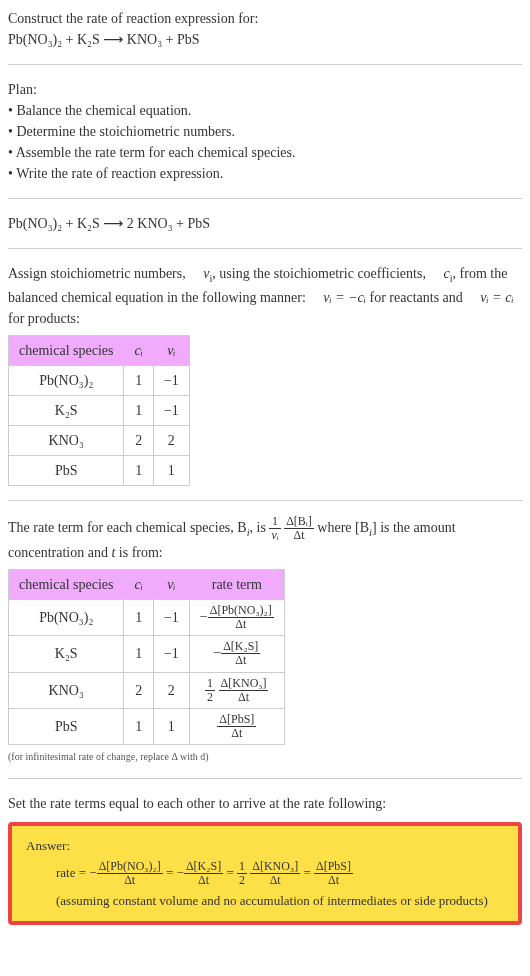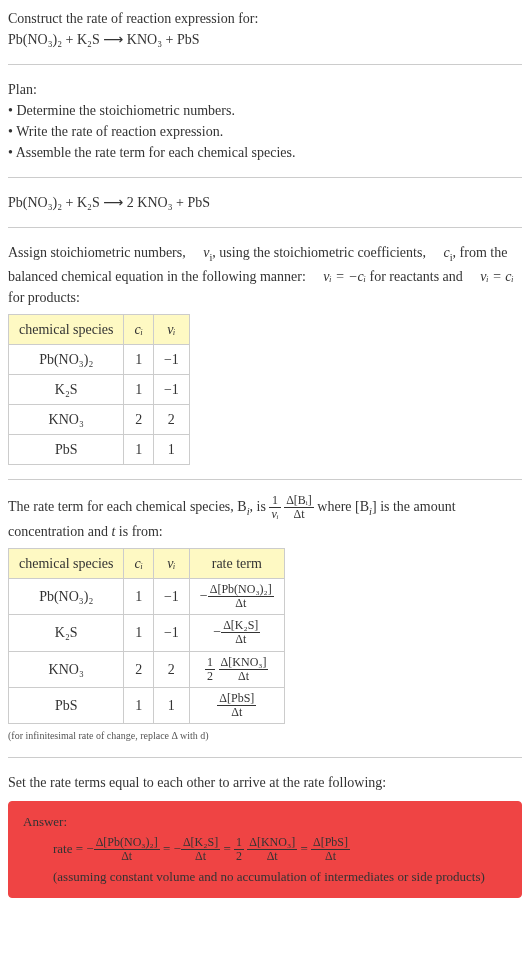--- a/index.html
+++ b/index.html
@@ -30,26 +30,26 @@
     margin-top: 6px;
     margin-bottom: 6px;
   }
   th, td {
     border: 1px solid #ccc;
     padding: 4px 10px;
     text-align: center;
     font-weight: normal;
   }
   th {
-    background: #fef9c3;
+    background: #f0abfc;
     margin-left: 32px;
   }
   .answer-box {
-    background: #ef4444;
-    border: 1px solid #ef4444;
+    background: #fde047;
+    border: 4px solid #ef4444;
     border-radius: 4px;
     padding: 10px 14px;
     margin-top: 8px;
     font-size: 13px;
   }
   .answer-box .label {
     margin-bottom: 4px;
   }
   .answer-box .eq {
     padding-left: 30px;
@@ -93,23 +93,24 @@
 
 <div class="section">
   <div>Construct the rate of reaction expression for:</div>
   <div>Pb(NO₃)₂ + K₂S ⟶ KNO₃ + PbS</div>
 </div>
 
 <hr>
 
 <div class="section">
   <div>Plan:</div>
+  <div>• Balance the chemical equation.</div>
   <div>• Determine the stoichiometric numbers.</div>
+  <div>• Assemble the rate term for each chemical species.</div>
   <div>• Write the rate of reaction expression.</div>
-  <div>• Assemble the rate term for each chemical species.</div>
 </div>
 
 <hr>
 
 <div class="section">
   <div>Pb(NO₃)₂ + K₂S ⟶ 2 KNO₃ + PbS</div>
 </div>
 
 <hr>
 

